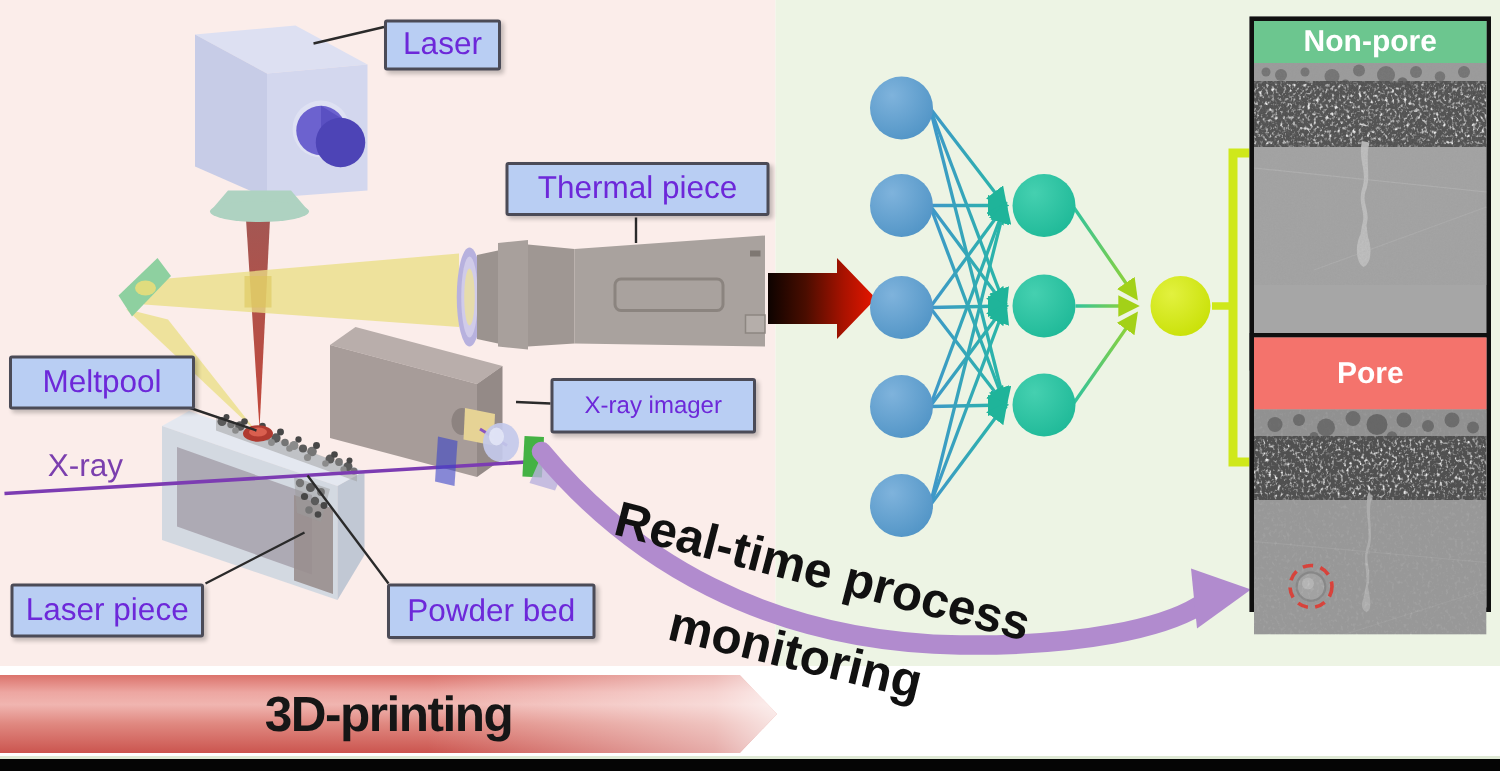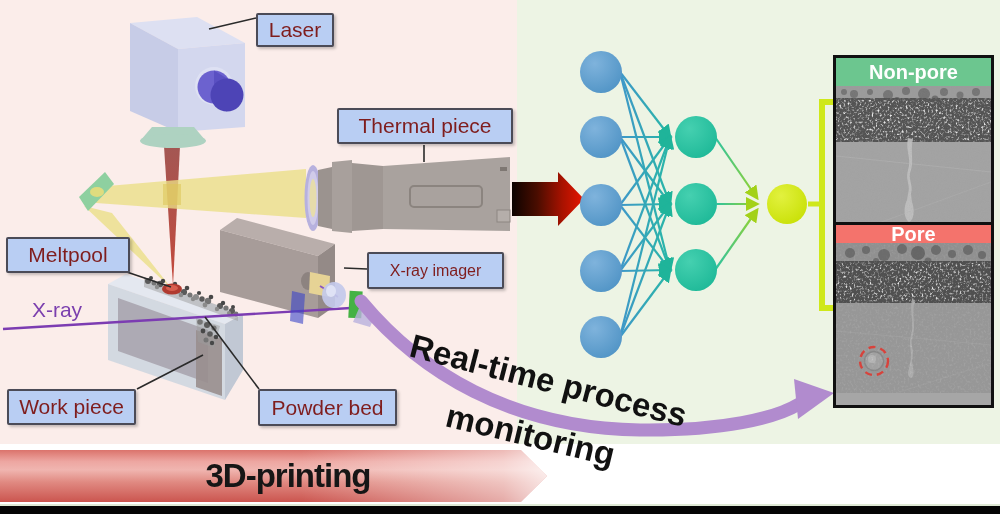--- a/index.html
+++ b/index.html
@@ -3,41 +3,41 @@
 <meta charset="utf-8">
 <style>
   html,body{margin:0;padding:0;background:#ffffff;}
   .stage{position:relative;width:1000px;height:514px;overflow:hidden;background:#ffffff;
          font-family:"Liberation Sans", sans-serif;}
   .bg-left{position:absolute;left:0;top:0;width:517px;height:444px;background:#fbedea;}
   .bg-right{position:absolute;left:517px;top:0;width:483px;height:444px;background:#edf4e4;}
   .art{position:absolute;left:0;top:0;z-index:2;}
   .callout-label{position:absolute;z-index:3;display:flex;align-items:center;justify-content:center;
          background:#b9cef3;border:2.5px solid #4b4b57;border-radius:2px;
-         font-size:21px;color:#7f1d1d;box-shadow:2px 2px 3px rgba(0,0,0,.22);box-sizing:border-box;}
+         font-size:21px;color:#6d28d9;box-shadow:2px 2px 3px rgba(0,0,0,.22);box-sizing:border-box;}
   .lbl-laser{left:256px;top:13px;width:78px;height:34px;}
   .lbl-thermal{left:337px;top:108px;width:176px;height:36px;}
   .lbl-meltpool{left:6px;top:237px;width:124px;height:36px;}
   .lbl-xrayimg{left:367px;top:252px;width:137px;height:37px;font-size:16px;}
   .lbl-workpiece{left:7px;top:389px;width:129px;height:36px;}
   .lbl-powderbed{left:258px;top:389px;width:139px;height:37px;}
   .result-card{position:absolute;z-index:3;border:3px solid #101010;background:#a6a6a6;box-sizing:border-box;}
-  .card-nonpore{left:833px;top:11px;width:161px;height:236px;margin-top:44px;}
+  .card-nonpore{left:833px;top:11px;width:161px;height:236px;}
   .card-pore{left:833px;top:222px;width:161px;height:186px;}
   .card-header{width:100%;display:flex;align-items:center;justify-content:center;
          color:#ffffff;font-size:20px;font-weight:600;}
   .card-nonpore .card-header{height:28px;background:#6cc68f;}
-  .card-pore .card-header{height:18px;background:#f4736c;}
+  .card-pore .card-header{height:48px;background:#f4736c;}
   .card-body{display:block;}
   .banner{position:absolute;z-index:1;display:flex;align-items:center;justify-content:center;
          font-size:33px;letter-spacing:-1px;color:#161616;font-weight:600;}
   .banner-red{left:0;top:450px;width:518px;height:52px;
       clip-path:polygon(0% 0%,95.2% 0%,100% 50%,95.2% 100%,0% 100%);
       background:linear-gradient(to right, rgba(255,255,255,0) 55%, rgba(255,255,255,.5) 92%, rgba(255,255,255,.78) 100%),
-                 linear-gradient(to bottom,#db736c 0%,#eda6a1 22%,#f0b5b0 38%,#e08981 62%,#cb554f 100%);padding-left:29px;}
+                 linear-gradient(to bottom,#db736c 0%,#eda6a1 22%,#f0b5b0 38%,#e08981 62%,#cb554f 100%);}
   .banner-green{left:518px;top:452px;width:482px;height:50px;
       clip-path:polygon(0% 0%,96.9% 0%,100% 50%,96.9% 100%,0% 100%);
       background:linear-gradient(to bottom,#e9f2e1 0%,#d6e7c9 30%,#cbdfba 55%,#c6dbb4 78%,#d2e4c4 100%);}
   .bottom-bar{position:absolute;z-index:3;left:0;top:504px;width:1000px;height:10px;
       background:#050505;border-top:2px solid #dfe9d5;box-sizing:content-box;}
 </style>
 </head>
 <body>
 
 <div class="stage">
@@ -282,21 +282,21 @@
   <div class="callout-label lbl-thermal">
     <span>Thermal piece</span>
   </div>
   <div class="callout-label lbl-meltpool">
     <span>Meltpool</span>
   </div>
   <div class="callout-label lbl-xrayimg">
     <span>X-ray imager</span>
   </div>
   <div class="callout-label lbl-workpiece">
-    <span>Work piece</span>
+    <span>Laser piece</span>
   </div>
   <div class="callout-label lbl-powderbed">
     <span>Powder bed</span>
   </div>
 
   <div class="result-card card-nonpore">
     <div class="card-header">
       <span>Non-pore</span>
     </div>
     <svg class="card-body" width="155" height="148" viewBox="0 0 155 148">

